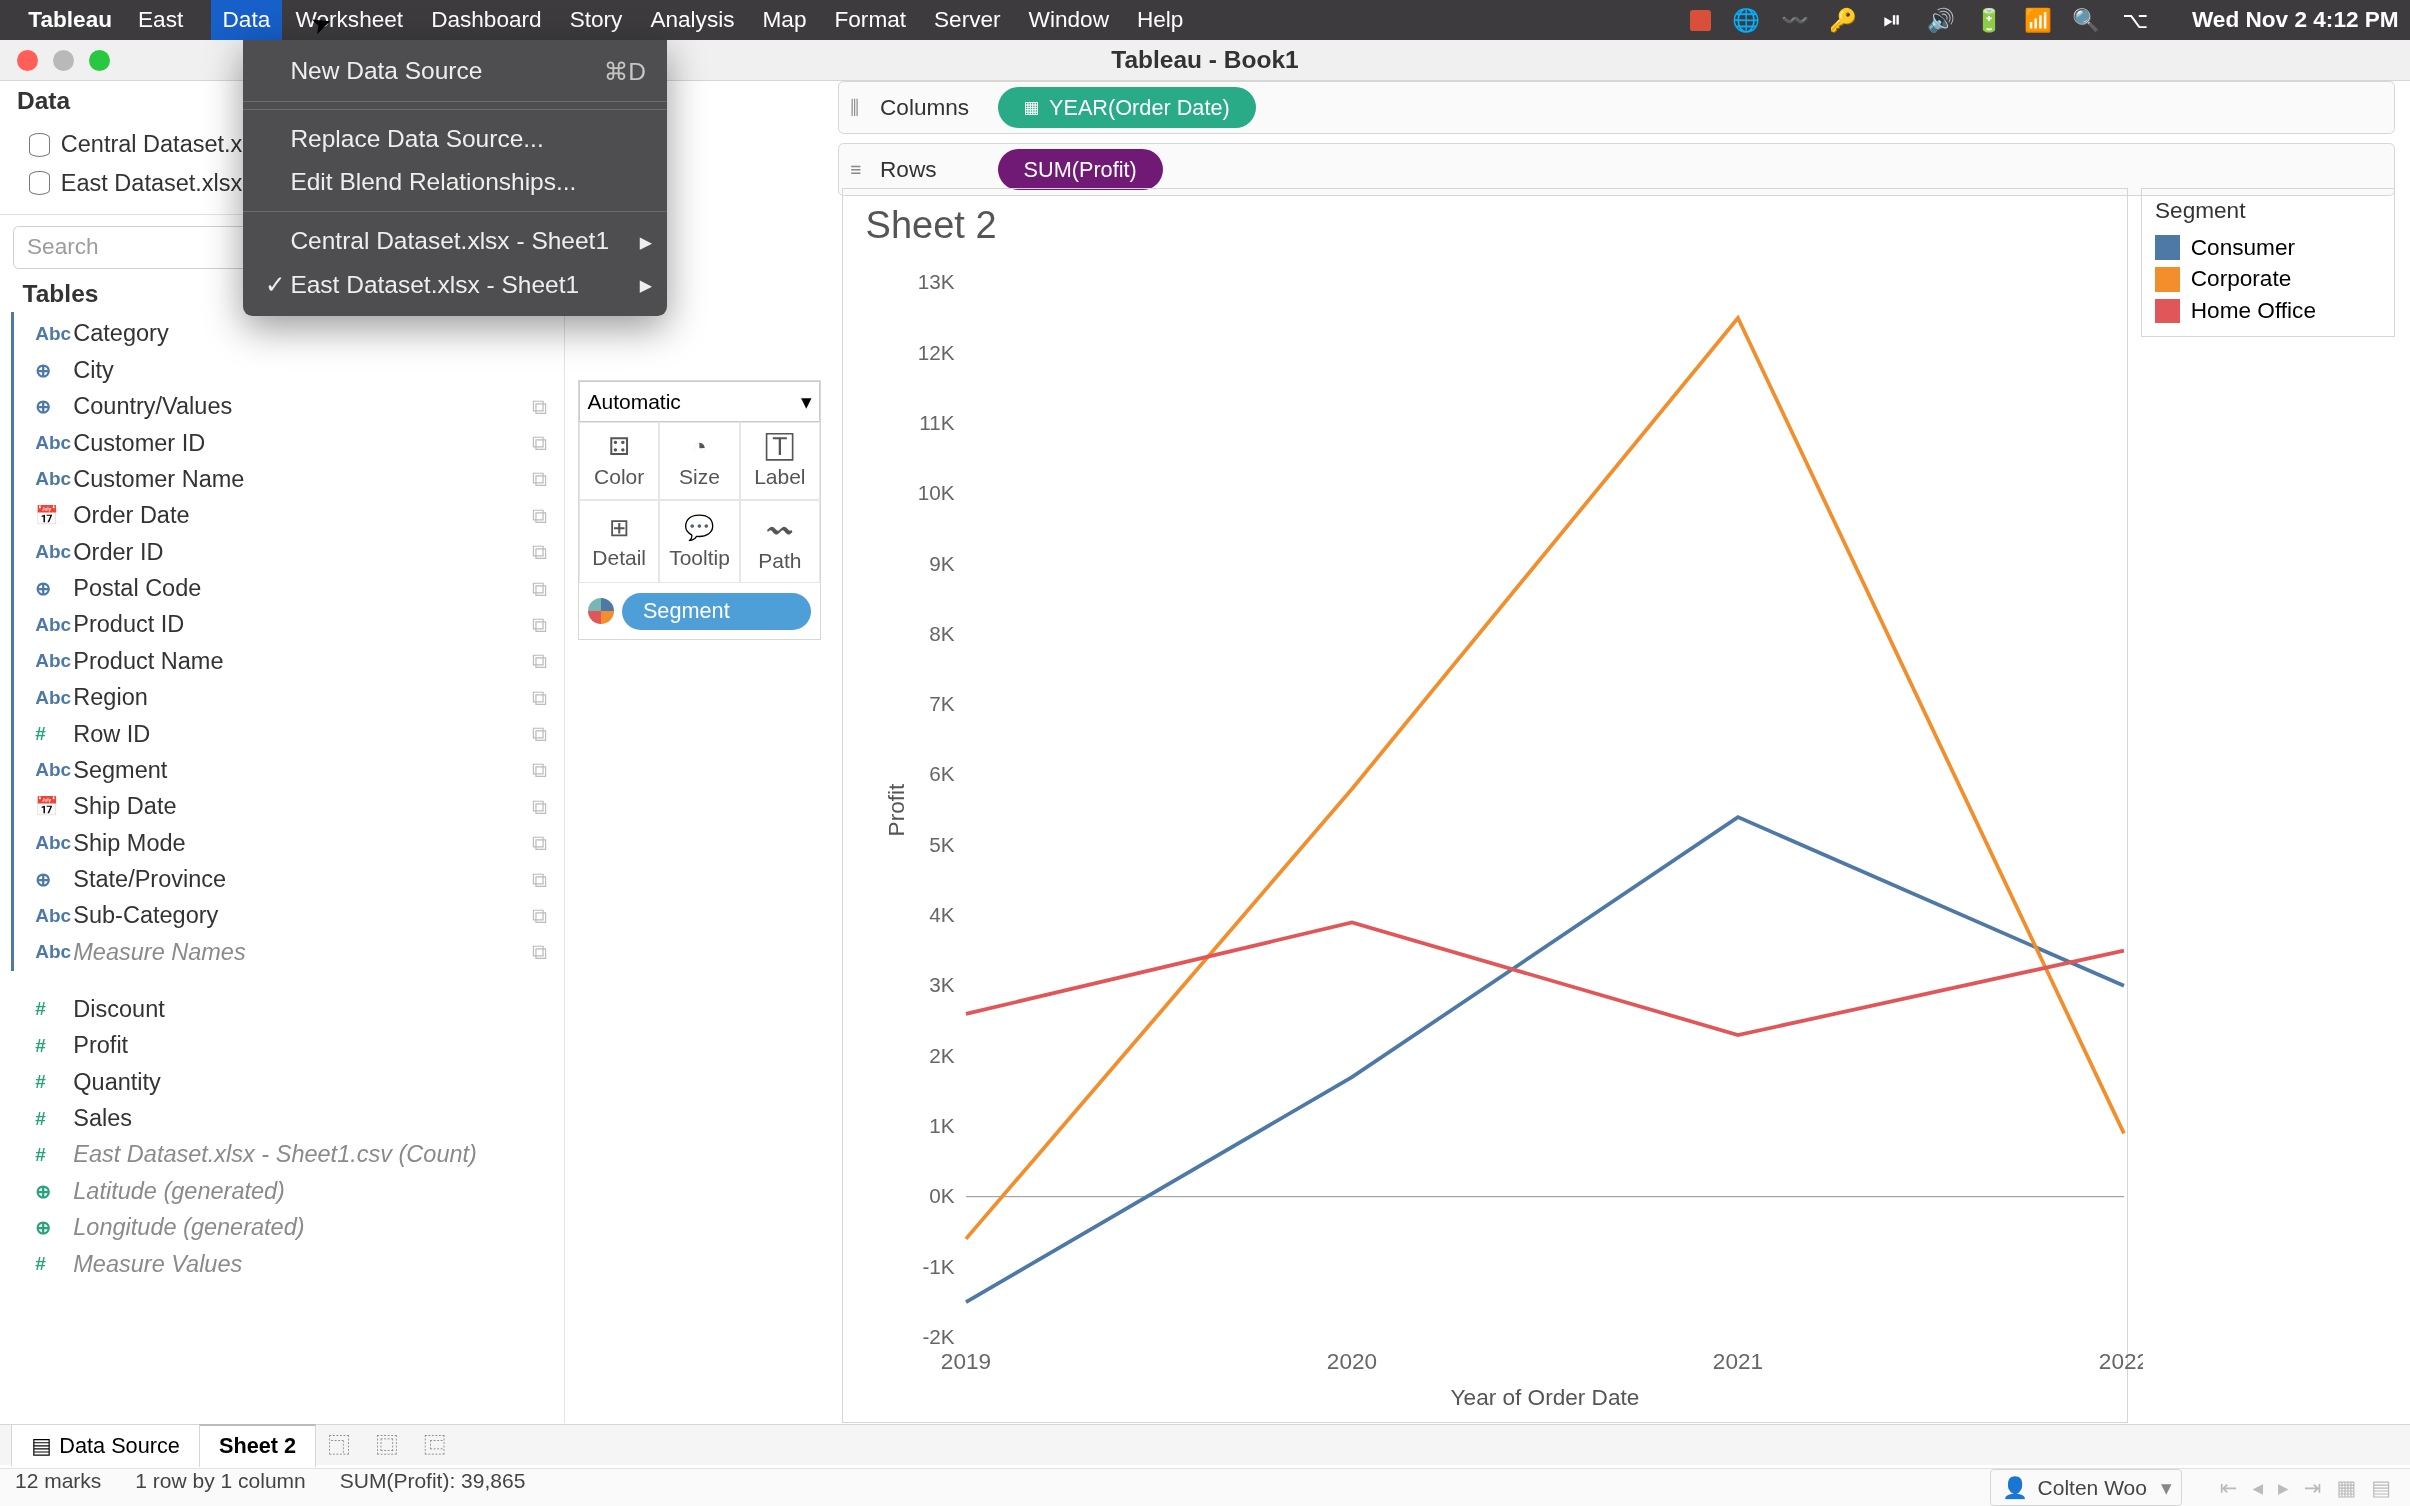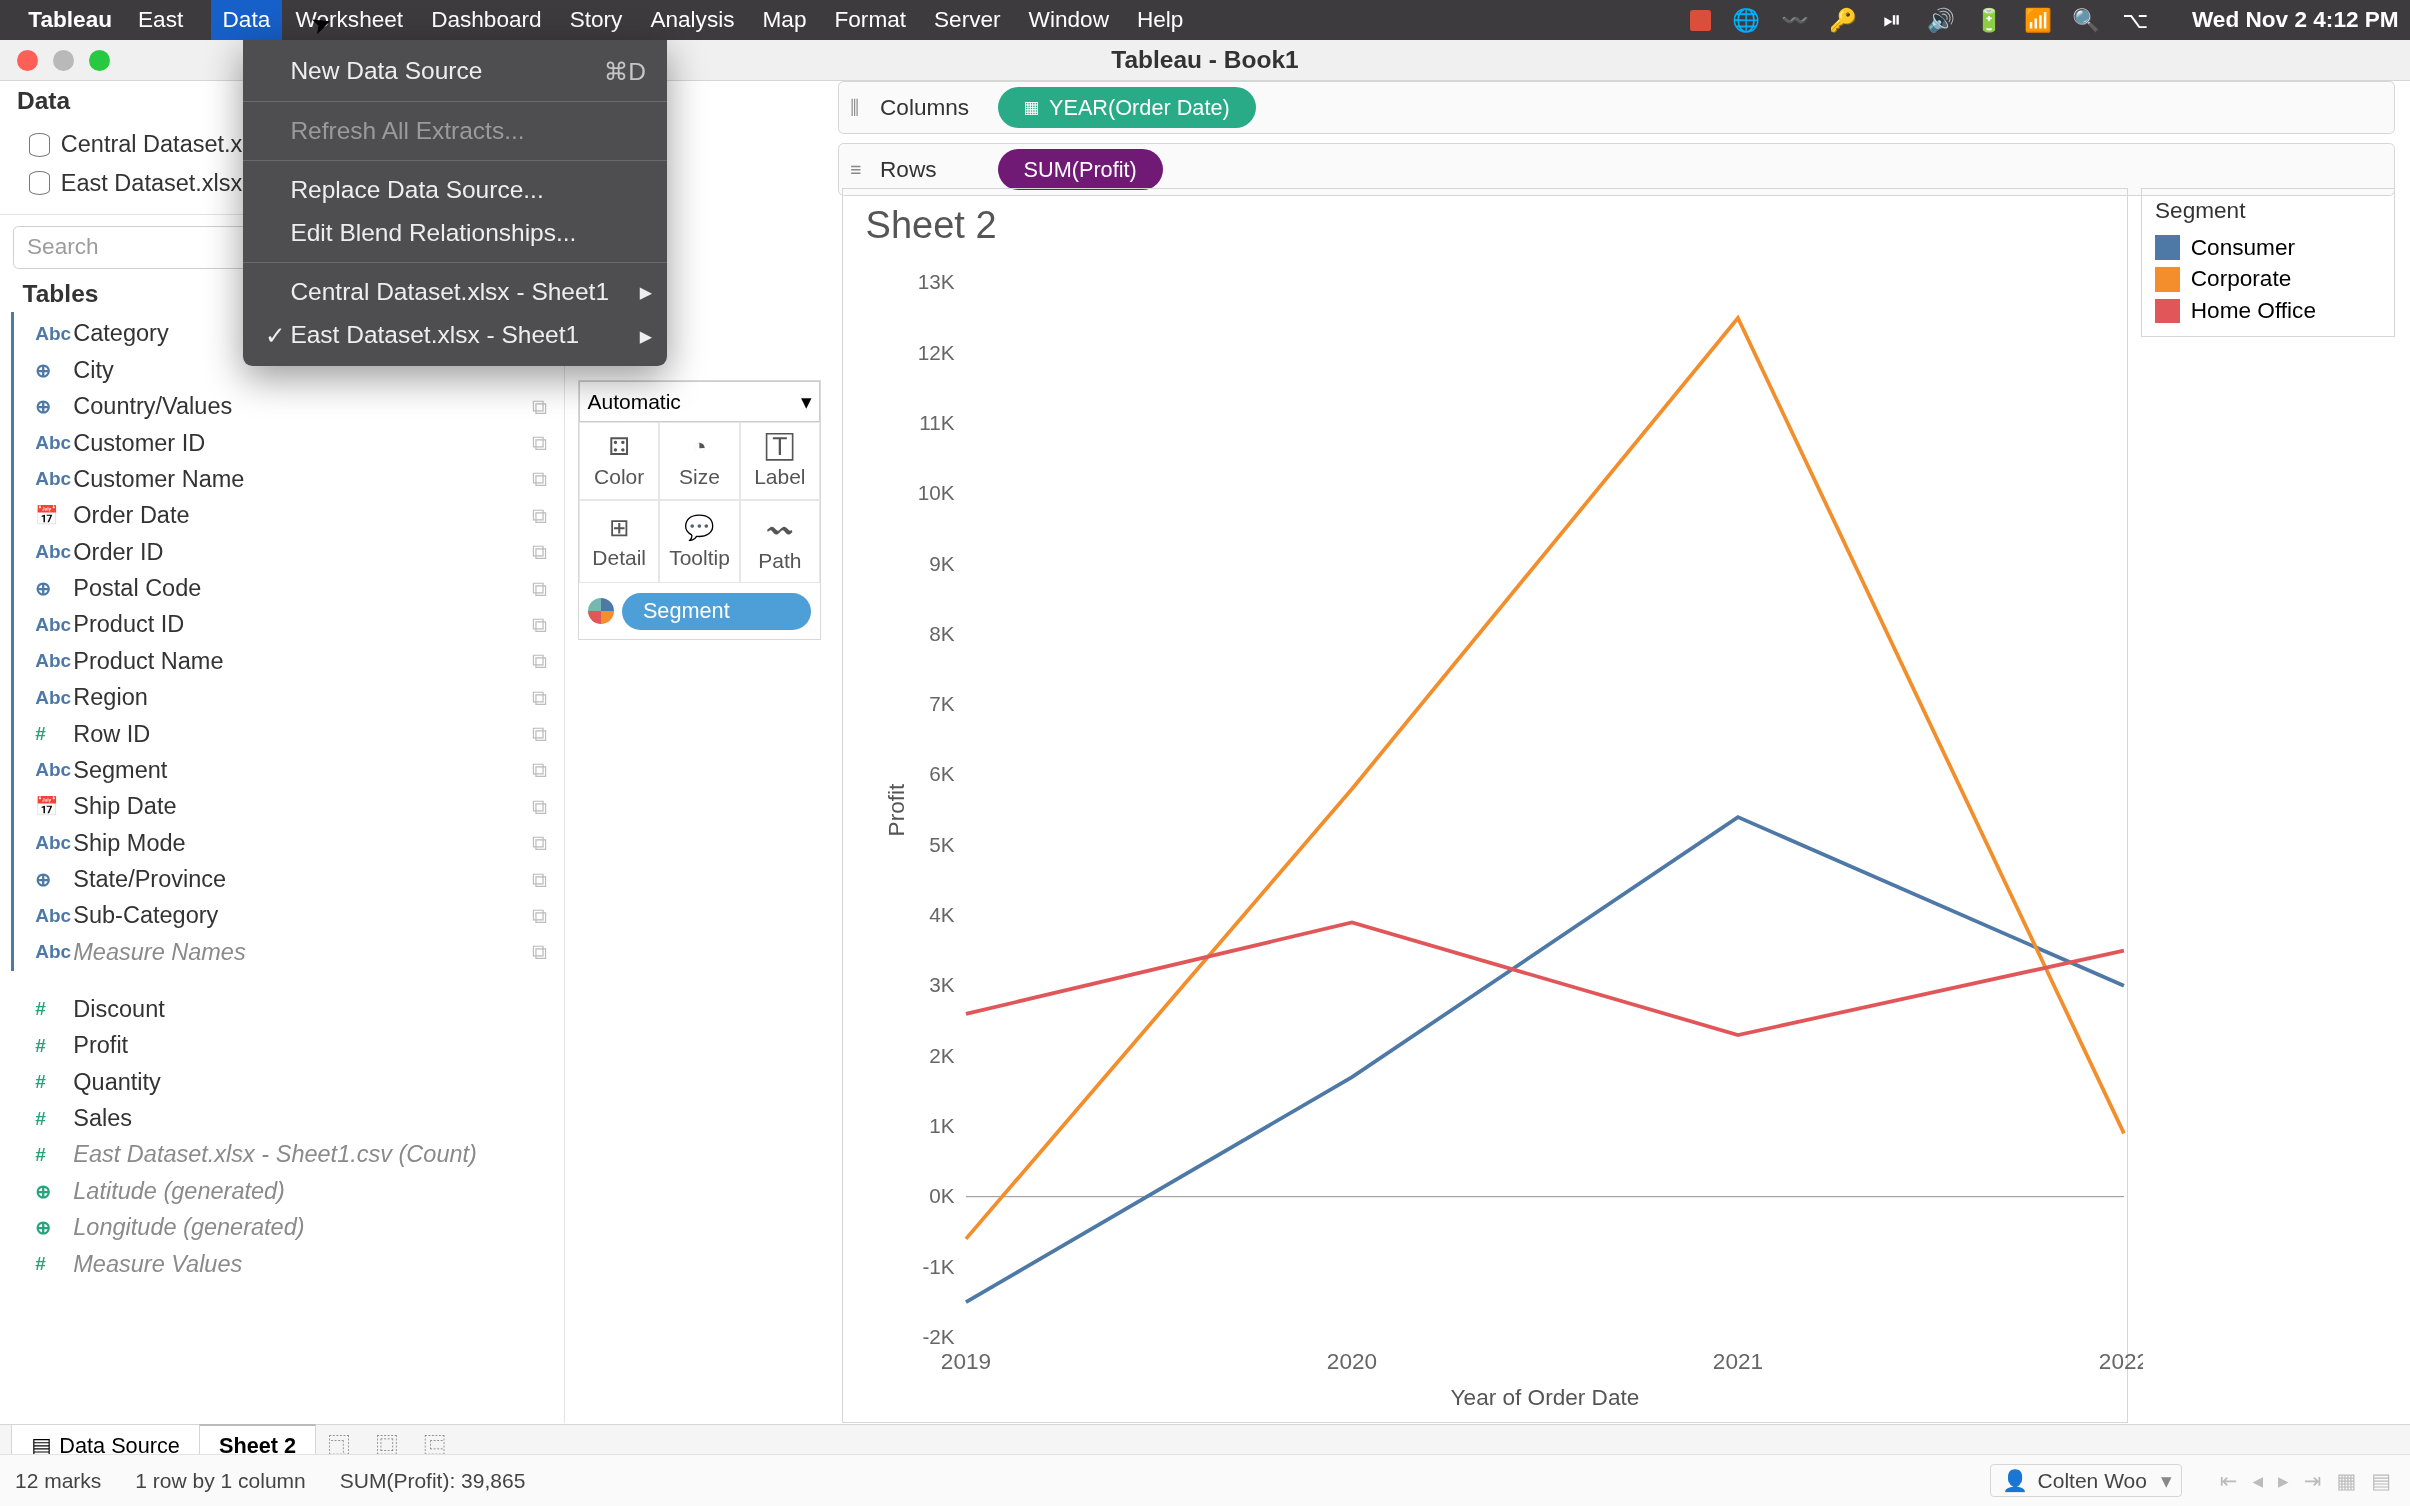--- a/index.html
+++ b/index.html
@@ -81,21 +81,21 @@
   .legend .li { display: flex; align-items: center; gap: 11.3px; padding: 2.8px 0; }
   .legend .sw { width: 24.5px; height: 24.5px; }
 
   
   .tabs { position: absolute; bottom: 41px; left: 0; right: 0; height: 41px; background: #f5f5f5; border-top: 0.9px solid #d6d6d6; display: flex; align-items: center; padding-left: 11.3px; font-size: 21.7px; }
   .tabs .tab { padding: 7.5px 19px; border: 0.9px solid #d6d6d6; border-bottom: none; background: #fff; margin-right: -0.9px; display: flex; align-items: center; gap: 7.5px; }
   .tabs .tab.active { background: #fff; font-weight: 600; border-top: 2.8px solid #bbb; }
   .tabs .tbtn { padding: 7.5px 13px; color: #777; }
 
   
-  .status { position: absolute; bottom: 0; left: 0; right: 0; height: 52px; background: #fafafa; border-top: 0.9px solid #e2e2e2; display: flex; align-items: center; padding: 0 15px; font-size: 21px; color: #444; gap: 34px; }
+  .status { position: absolute; bottom: 0; left: 0; right: 0; height: 38px; background: #fafafa; border-top: 0.9px solid #e2e2e2; display: flex; padding: 0 15px; font-size: 21px; color: #444; gap: 34px; }
   .status .spacer { flex: 1; }
   .status .user { display: flex; align-items: center; gap: 9.4px; border: 0.9px solid #d6d6d6; padding: 3.8px 34px 3.8px 11.3px; border-radius: 3.8px; position: relative; }
   .status .user::after { content: "▾"; position: absolute; right: 9.4px; color: #888; }
   .status .nav { display: flex; align-items: center; gap: 7.5px; color: #bbb; }
   .status .nav span { padding: 0 3.8px; }
 
   .cursor { position: absolute; top: 9.4px; left: 311px; font-size: 24.5px; color: #000; z-index: 200; transform: rotate(-20deg); pointer-events: none; }
 </style>
 </head>
 <body>
@@ -140,24 +140,20 @@
   <div class="title">Tableau - Book1</div>
 </div>
 
 <div class="dropdown">
   <div class="row">
     <span class="check"></span>
     <span class="lbl">New Data Source</span>
     <span class="sc">⌘D</span>
   </div>
   <div class="sep"></div>
-  <div class="row disabled">
-    <span class="check"></span>
-    <span class="lbl">Refresh All Extracts...</span>
-  </div>
   <div class="sep"></div>
   <div class="row">
     <span class="check"></span>
     <span class="lbl">Replace Data Source...</span>
   </div>
   <div class="row">
     <span class="check"></span>
     <span class="lbl">Edit Blend Relationships...</span>
   </div>
   <div class="sep"></div>

